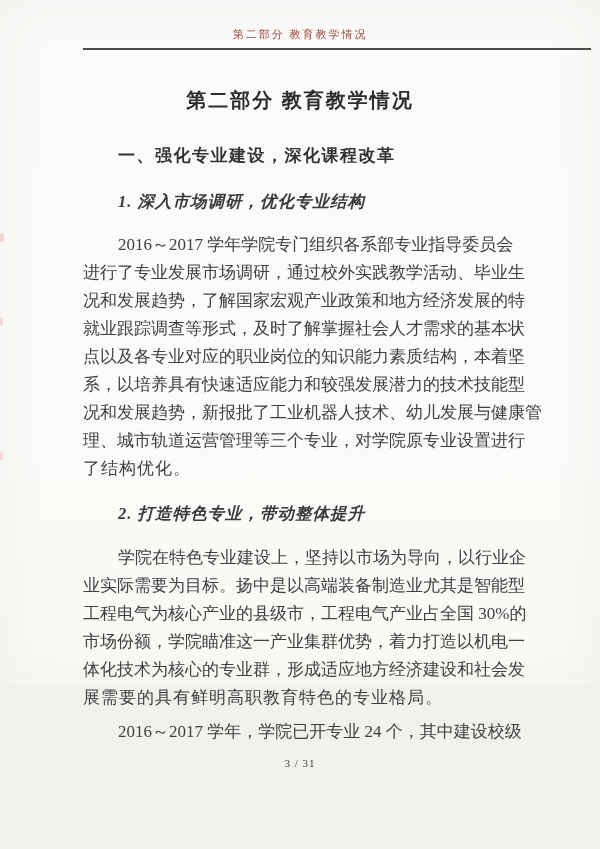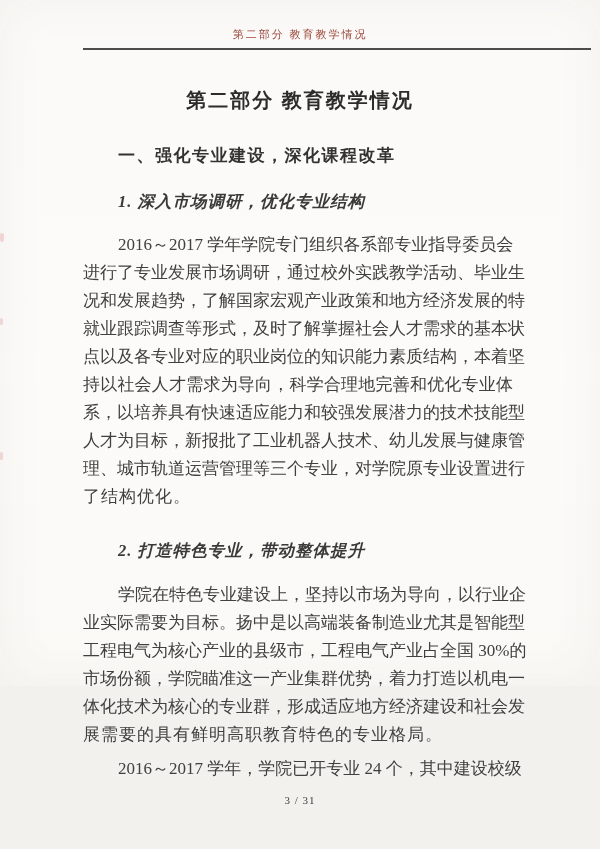--- a/index.html
+++ b/index.html
@@ -53,21 +53,21 @@
   }
   .sub-heading {
     margin: 22px 0 0 35px;
     font-size: 16.5px;
     font-style: italic;
     font-weight: 600;
     letter-spacing: 1px;
     color: #3a3a3a;
     line-height: 24px;
   }
-  .sub-heading.second { margin-top: 28px; }
+  .sub-heading.second { margin-top: 19px; }
   .paragraph { margin-top: 17px; }
   .paragraph.p2 { margin-top: 18px; }
   .paragraph.p3 { margin-top: 6px; }
   .line {
     height: 28px;
     line-height: 28px;
     font-size: 17px;
     color: #404040;
     white-space: nowrap;
     text-align: justify;
@@ -111,23 +111,22 @@
     <h2 class="section-heading">一、强化专业建设，深化课程改革</h2>
 
     <h3 class="sub-heading">1. 深入市场调研，优化专业结构</h3>
 
     <div class="paragraph p1">
       <div class="line indent">2016～2017 学年学院专门组织各系部专业指导委员会</div>
       <div class="line">进行了专业发展市场调研，通过校外实践教学活动、毕业生</div>
       <div class="line">况和发展趋势，了解国家宏观产业政策和地方经济发展的特</div>
       <div class="line">就业跟踪调查等形式，及时了解掌握社会人才需求的基本状</div>
       <div class="line">点以及各专业对应的职业岗位的知识能力素质结构，本着坚</div>
-      <div class="line">持以社会人才需求为导向，科学合理地完善和优化专业体</div>
       <div class="line">系，以培养具有快速适应能力和较强发展潜力的技术技能型</div>
-      <div class="line">人才为目标，新报批了工业机器人技术、幼儿发展与健康管</div>
+      <div class="line">况和发展趋势，新报批了工业机器人技术、幼儿发展与健康管</div>
       <div class="line">理、城市轨道运营管理等三个专业，对学院原专业设置进行</div>
       <div class="line end">了结构优化。</div>
     </div>
 
     <h3 class="sub-heading second">2. 打造特色专业，带动整体提升</h3>
 
     <div class="paragraph p2">
       <div class="line indent">学院在特色专业建设上，坚持以市场为导向，以行业企</div>
       <div class="line">业实际需要为目标。扬中是以高端装备制造业尤其是智能型</div>
       <div class="line">工程电气为核心产业的县级市，工程电气产业占全国 30%的</div>

